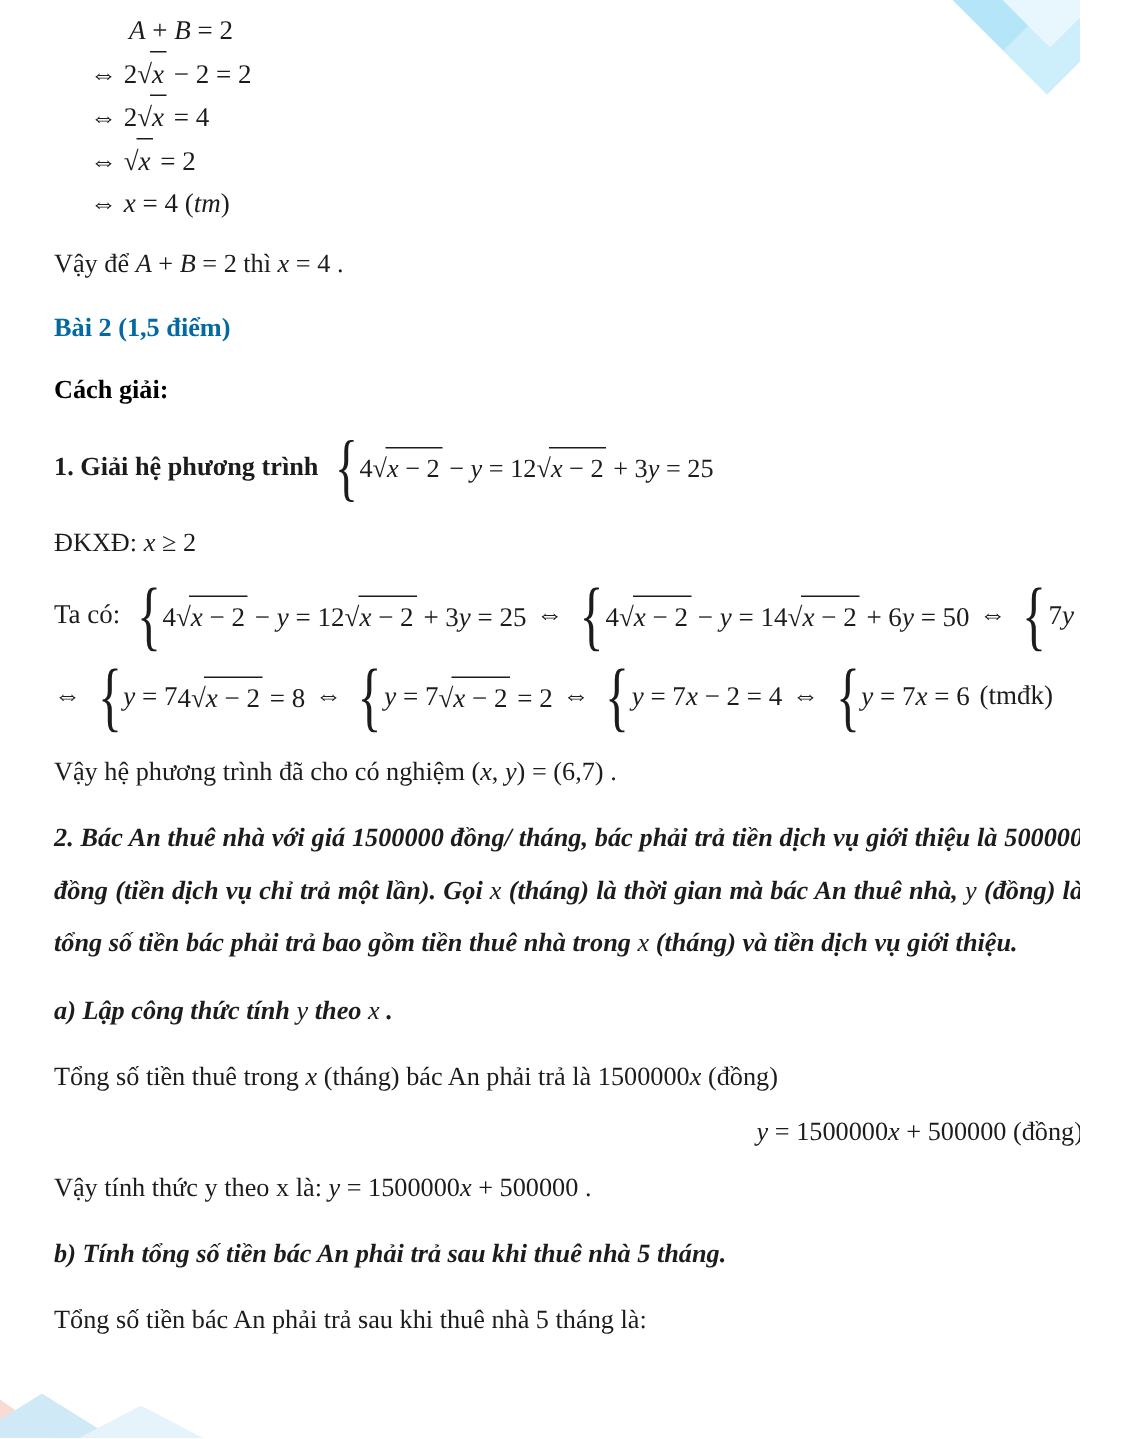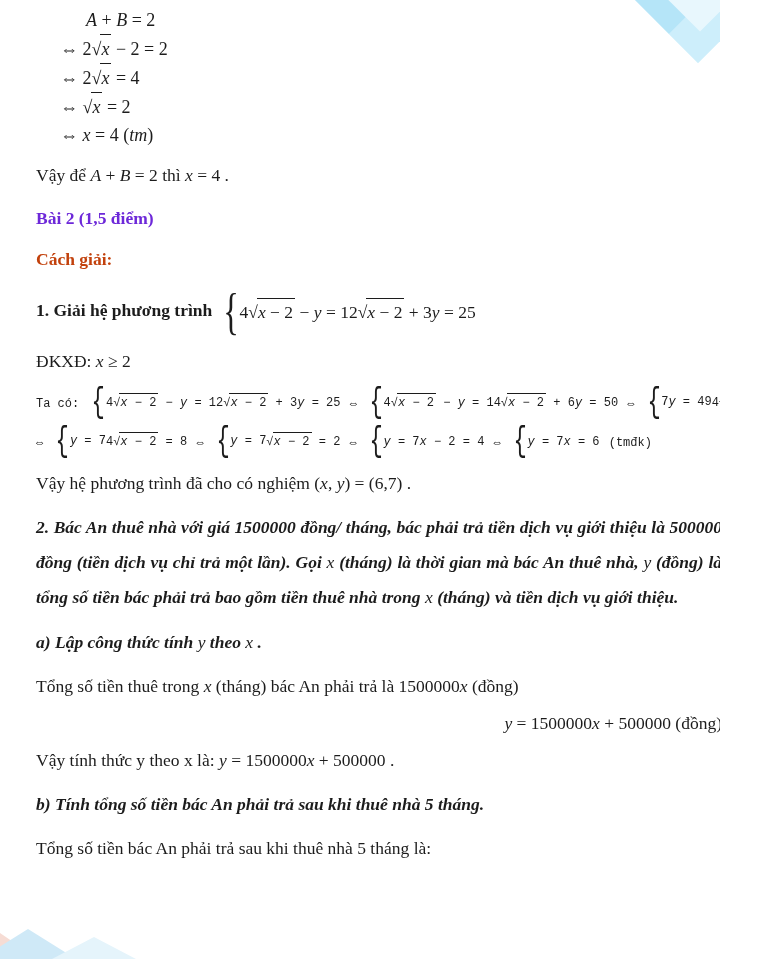--- a/index.html
+++ b/index.html
@@ -9,26 +9,26 @@
   }
   .decor{position:absolute;z-index:0;}
   .diamond{transform:rotate(45deg);}
   .tri-up{clip-path:polygon(50% 0,0 100%,100% 100%);}
   .tri-corner{clip-path:polygon(0 0,0 100%,100% 100%);}
   .doc{position:absolute;z-index:1;left:0;top:0;width:758px;padding:6px 36px 0 36px;box-sizing:border-box;}
   .line{white-space:normal;}
   .eq{font-size:18px;line-height:28px;margin-left:24px;white-space:nowrap;}
   .eq.first{margin-left:50px;}
   .text{font-size:17.5px;line-height:25px;margin:14px 0;}
-  .heading-red{color:#6d28d9;font-weight:bold;font-size:17.5px;margin:20px 0;}
-  .heading-blue{color:#c2410c;font-weight:bold;font-size:17.5px;margin:20px 0;}
+  .heading-red{color:#0369a1;font-weight:bold;font-size:17.5px;margin:20px 0;}
+  .heading-blue{color:#000000;font-weight:bold;font-size:17.5px;margin:20px 0;}
   .lead{font-weight:bold;font-style:italic;font-size:17.5px;line-height:35px;text-align:justify;margin:10px 0;}
   .lead .it{font-weight:normal;}
   .center{text-align:right;font-size:17.5px;margin:12px 0;}
-  .chain{font-size:12px;margin:8px 0;white-space:nowrap;font-family:Liberation Mono, monospace;}
+  .chain{font-size:18px;margin:8px 0;white-space:nowrap;}
   .sysline{font-size:17.5px;margin:12px 0;white-space:nowrap;}
   .it{font-style:italic;}
   .bi{font-weight:bold;}
   .sqrt{display:inline-block;white-space:nowrap;}
   .sqrt .sign{display:inline-block;}
   .sqrt .bar{display:inline-block;border-top:1.4px solid currentColor;padding:0 2px 0 1px;margin-left:-1px;}
   .sys{display:inline-flex;align-items:center;vertical-align:middle;margin:0 2px;}
   .sys .brace{font-size:285%;font-weight:400;line-height:0.9;transform:scaleX(0.65);margin-right:-3px;}
   .sys .rows{display:inline-flex;justify-content:center;}
   .sys .row{line-height:1.55;white-space:nowrap;}

